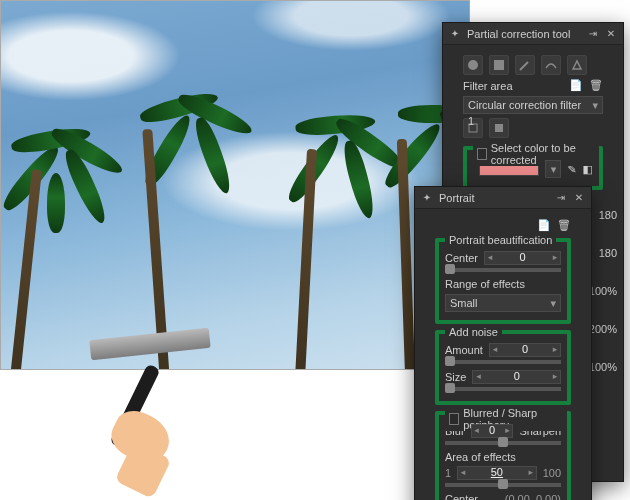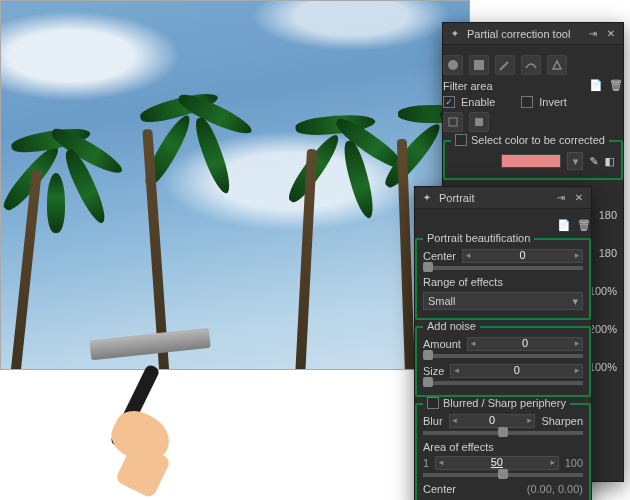--- a/index.html
+++ b/index.html
@@ -23,30 +23,30 @@
 .shaft{position:absolute;left:58px;top:22px;width:14px;height:88px;background:#1c1c1c;border-radius:6px;transform:rotate(26deg);}
 .blade{position:absolute;left:20px;top:-6px;width:120px;height:20px;background:linear-gradient(#b9b9b9,#7d7d7d);border-radius:3px;transform:rotate(-6deg);}
 .palm-hand{position:absolute;left:42px;top:74px;width:58px;height:46px;background:#f4c193;border-radius:40% 50% 50% 40%;transform:rotate(26deg);}
 .wrist{position:absolute;left:52px;top:108px;width:42px;height:44px;background:#f4c193;border-radius:8px;transform:rotate(26deg);}
 
 
 .panel{position:absolute;background:#2d2d2d;color:#cfcfcf;font-size:11px;border:1px solid #1a1a1a;box-shadow:0 6px 20px rgba(0,0,0,.5);}
 .panel .titlebar{display:flex;align-items:center;gap:6px;height:22px;padding:0 6px;background:#333;border-bottom:1px solid #222;}
 .titlebar .spacer{flex:1;}
 .titlebar .ic{width:12px;height:12px;display:flex;align-items:center;justify-content:center;color:#bbb;font-size:10px;}
-.panel .body{padding:6px 0;}
+.panel .body{padding:6px 20px;}
 .row{display:flex;align-items:center;gap:6px;margin:4px 0;}
 .toolrow .tbtn{width:20px;height:20px;border:1px solid #444;background:#3a3a3a;border-radius:2px;display:flex;align-items:center;justify-content:center;color:#aaa;font-size:11px;}
 .label{color:#cfcfcf;}
 .select{flex:1;height:18px;background:#3a3a3a;border:1px solid #4a4a4a;color:#cfcfcf;padding:0 18px 0 4px;position:relative;font-size:11px;line-height:16px;}
 .select::after{content:"▾";position:absolute;right:4px;top:0;color:#999;}
 .chk{width:12px;height:12px;border:1px solid #777;background:#2a2a2a;display:inline-flex;align-items:center;justify-content:center;color:#6cf;font-size:9px;}
 .chk.checked::after{content:"✓";}
 .swatch{width:60px;height:14px;background:#e98888;border:1px solid #444;}
-.fieldset{border:2px solid #15803d;border-radius:2px;margin:6px 0 2px;padding:6px 6px 4px;position:relative;}
+.fieldset{border:4px solid #15803d;border-radius:2px;margin:6px 0 2px;padding:6px 6px 4px;position:relative;}
 .fieldset>.legend{position:absolute;top:-8px;left:6px;background:#2d2d2d;padding:0 4px;font-size:11px;color:#cfcfcf;display:flex;align-items:center;gap:4px;}
 .slider-row{display:flex;align-items:center;gap:6px;margin:3px 0;}
 .slider{flex:1;height:14px;position:relative;background:#3a3a3a;border:1px solid #4a4a4a;}
 .slider .arrow{position:absolute;top:0;width:10px;text-align:center;color:#888;font-size:9px;}
 .slider .al{left:0;} .slider .ar{right:0;}
 .valbox{min-width:22px;text-align:center;color:#eee;}
 .track{height:4px;background:#555;margin:2px 0 6px;position:relative;}
 .track .tnub{position:absolute;top:-4px;width:10px;height:10px;background:#888;border-radius:2px;}
 .minor{color:#9a9a9a;}
 .rt{margin-left:auto;}
@@ -147,25 +147,21 @@
           </svg>
         </div>
     </div>
     <div class="row">
       <span class="label">Filter area</span>
       <span class="rt"></span>
       <span class="ic">📄</span>
       <span class="ic">🗑</span>
     </div>
     <div class="row">
-      <span class="chk checked"></span>
-      <span>Enable</span>
-      <span style="width:14px;"></span>
-      <span class="chk"></span>
-      <span>Invert</span>
+      <div class="select"><span>Circular correction filter 1</span></div>
     </div>
     <div class="row toolrow" style="margin-top:2px;">
       <div class="tbtn">
           <svg class="ico" viewBox="0 0 14 14">
             <rect x="3" y="3" width="8" height="8" fill="none" stroke="#888"></rect>
           </svg>
         </div>
       <div class="tbtn">
           <svg class="ico" viewBox="0 0 14 14">
             <rect x="3" y="3" width="8" height="8" fill="#888"></rect>

